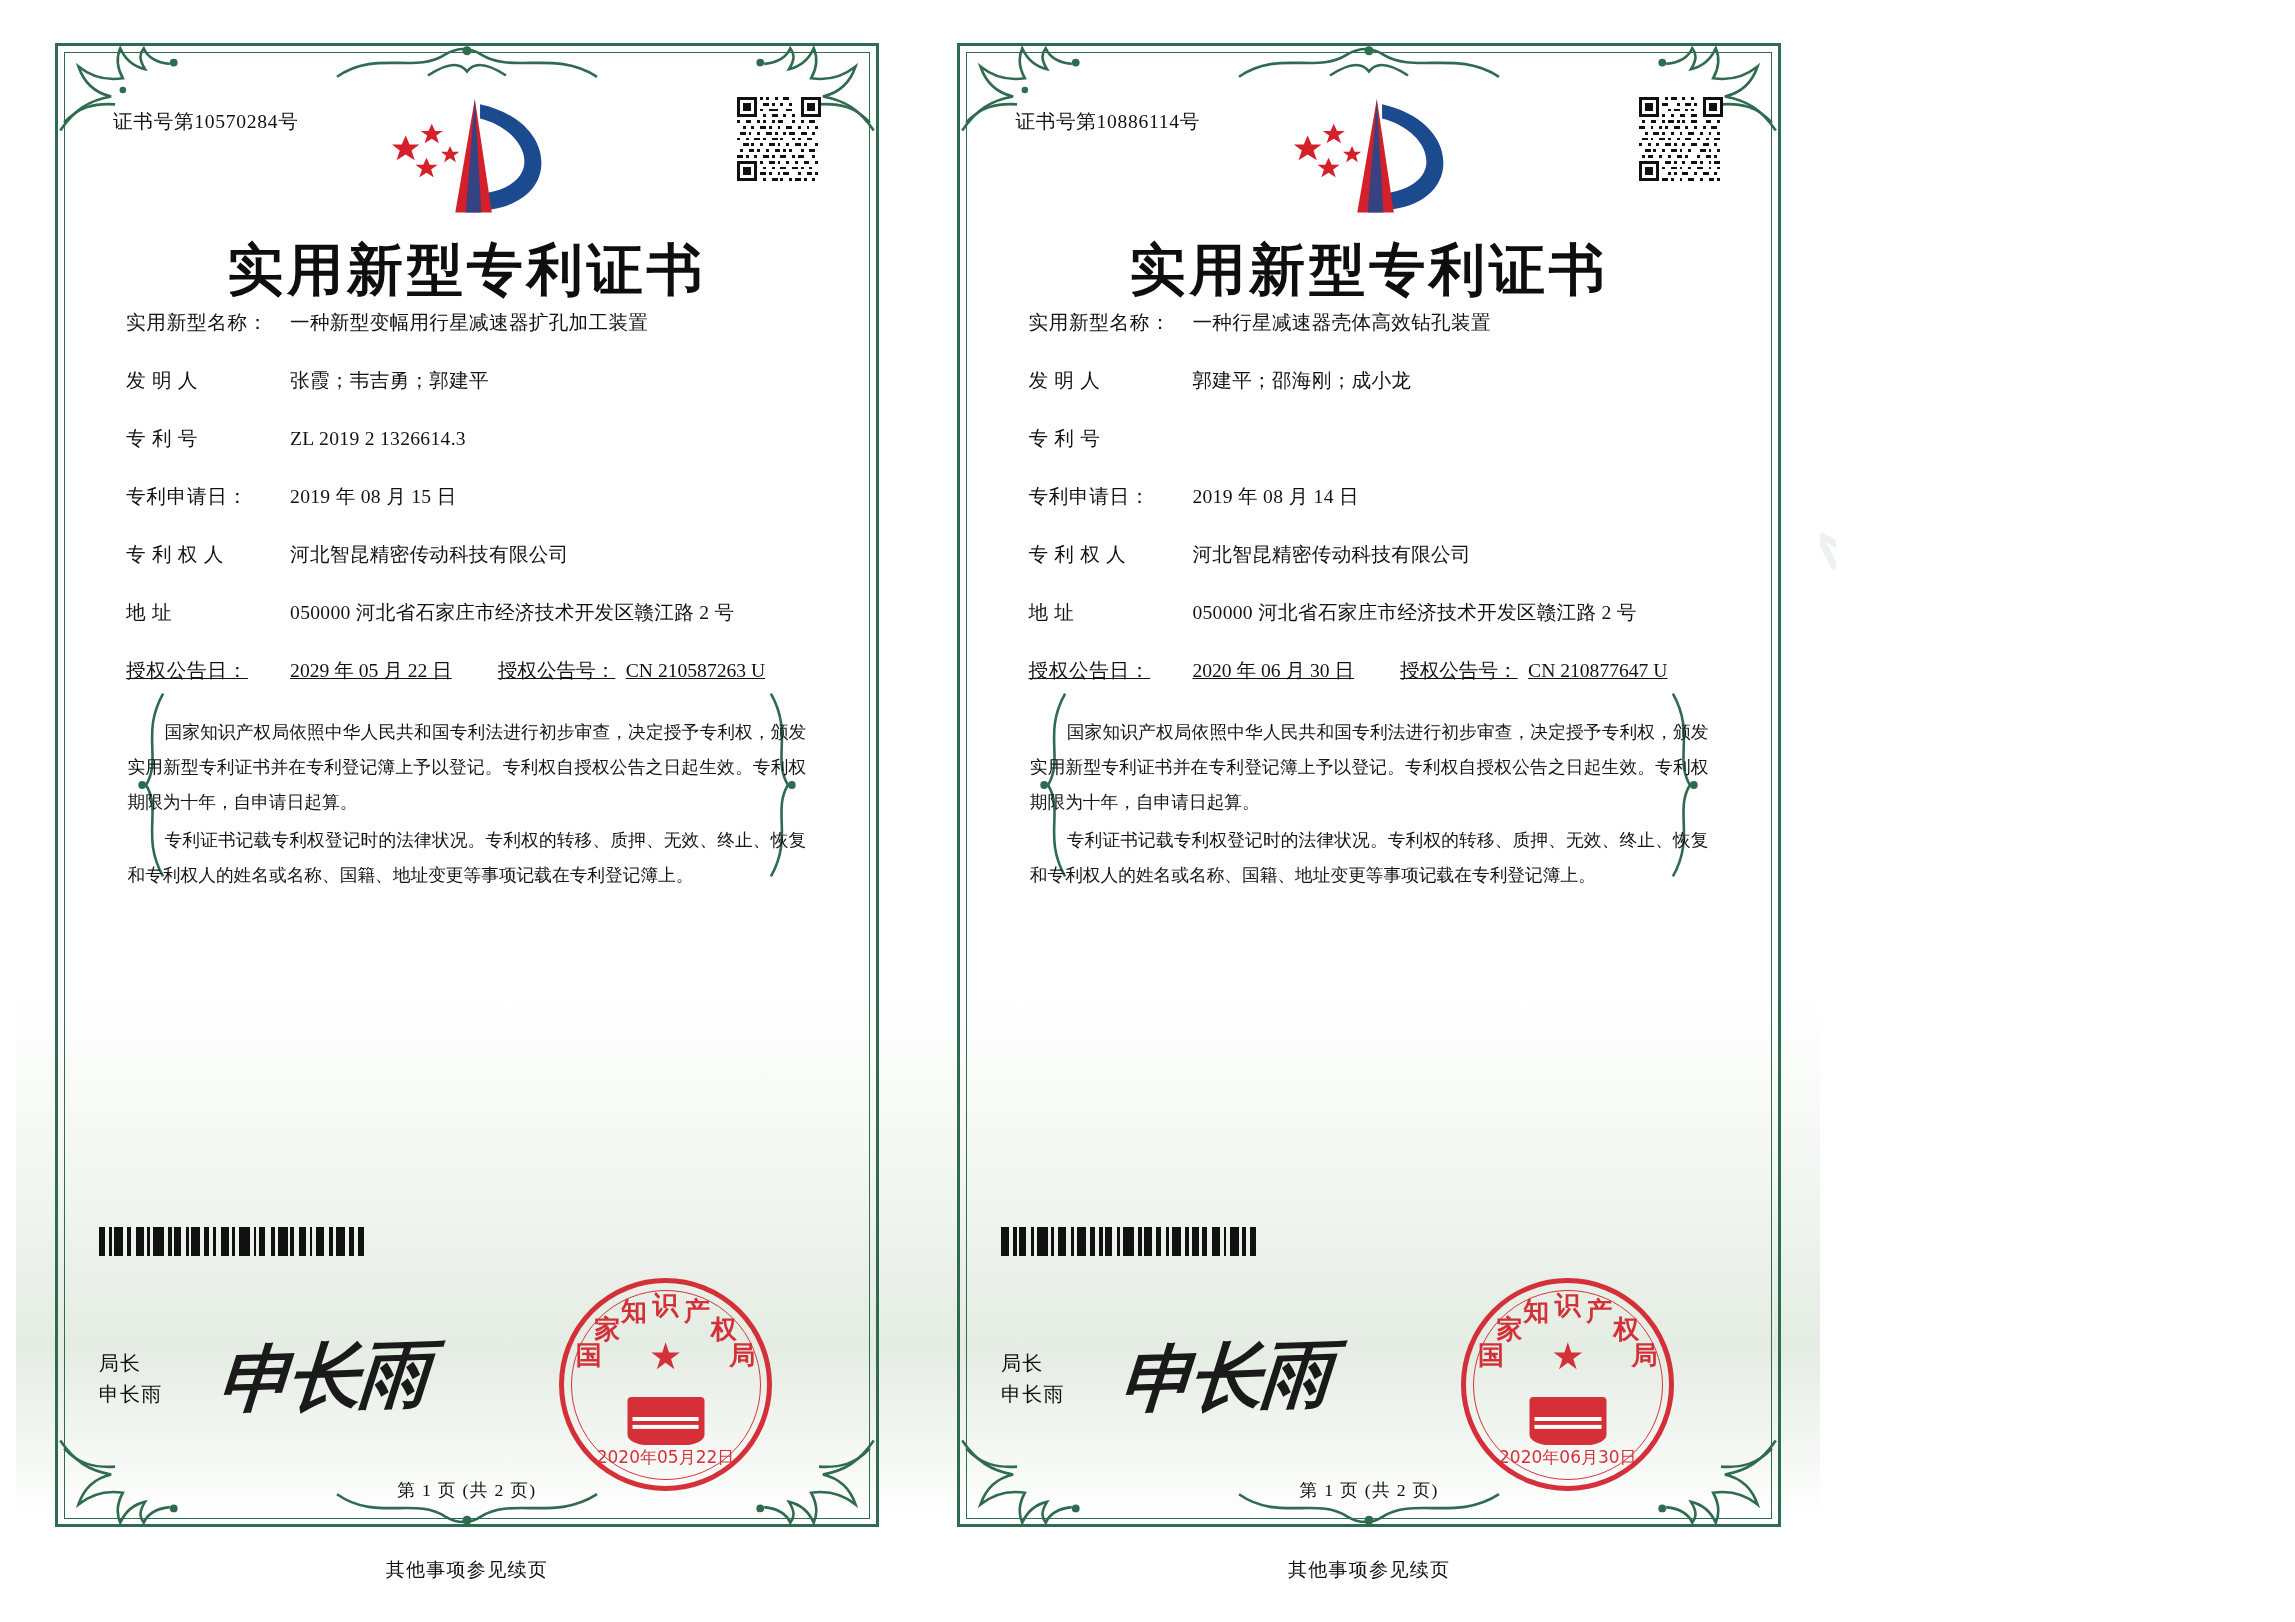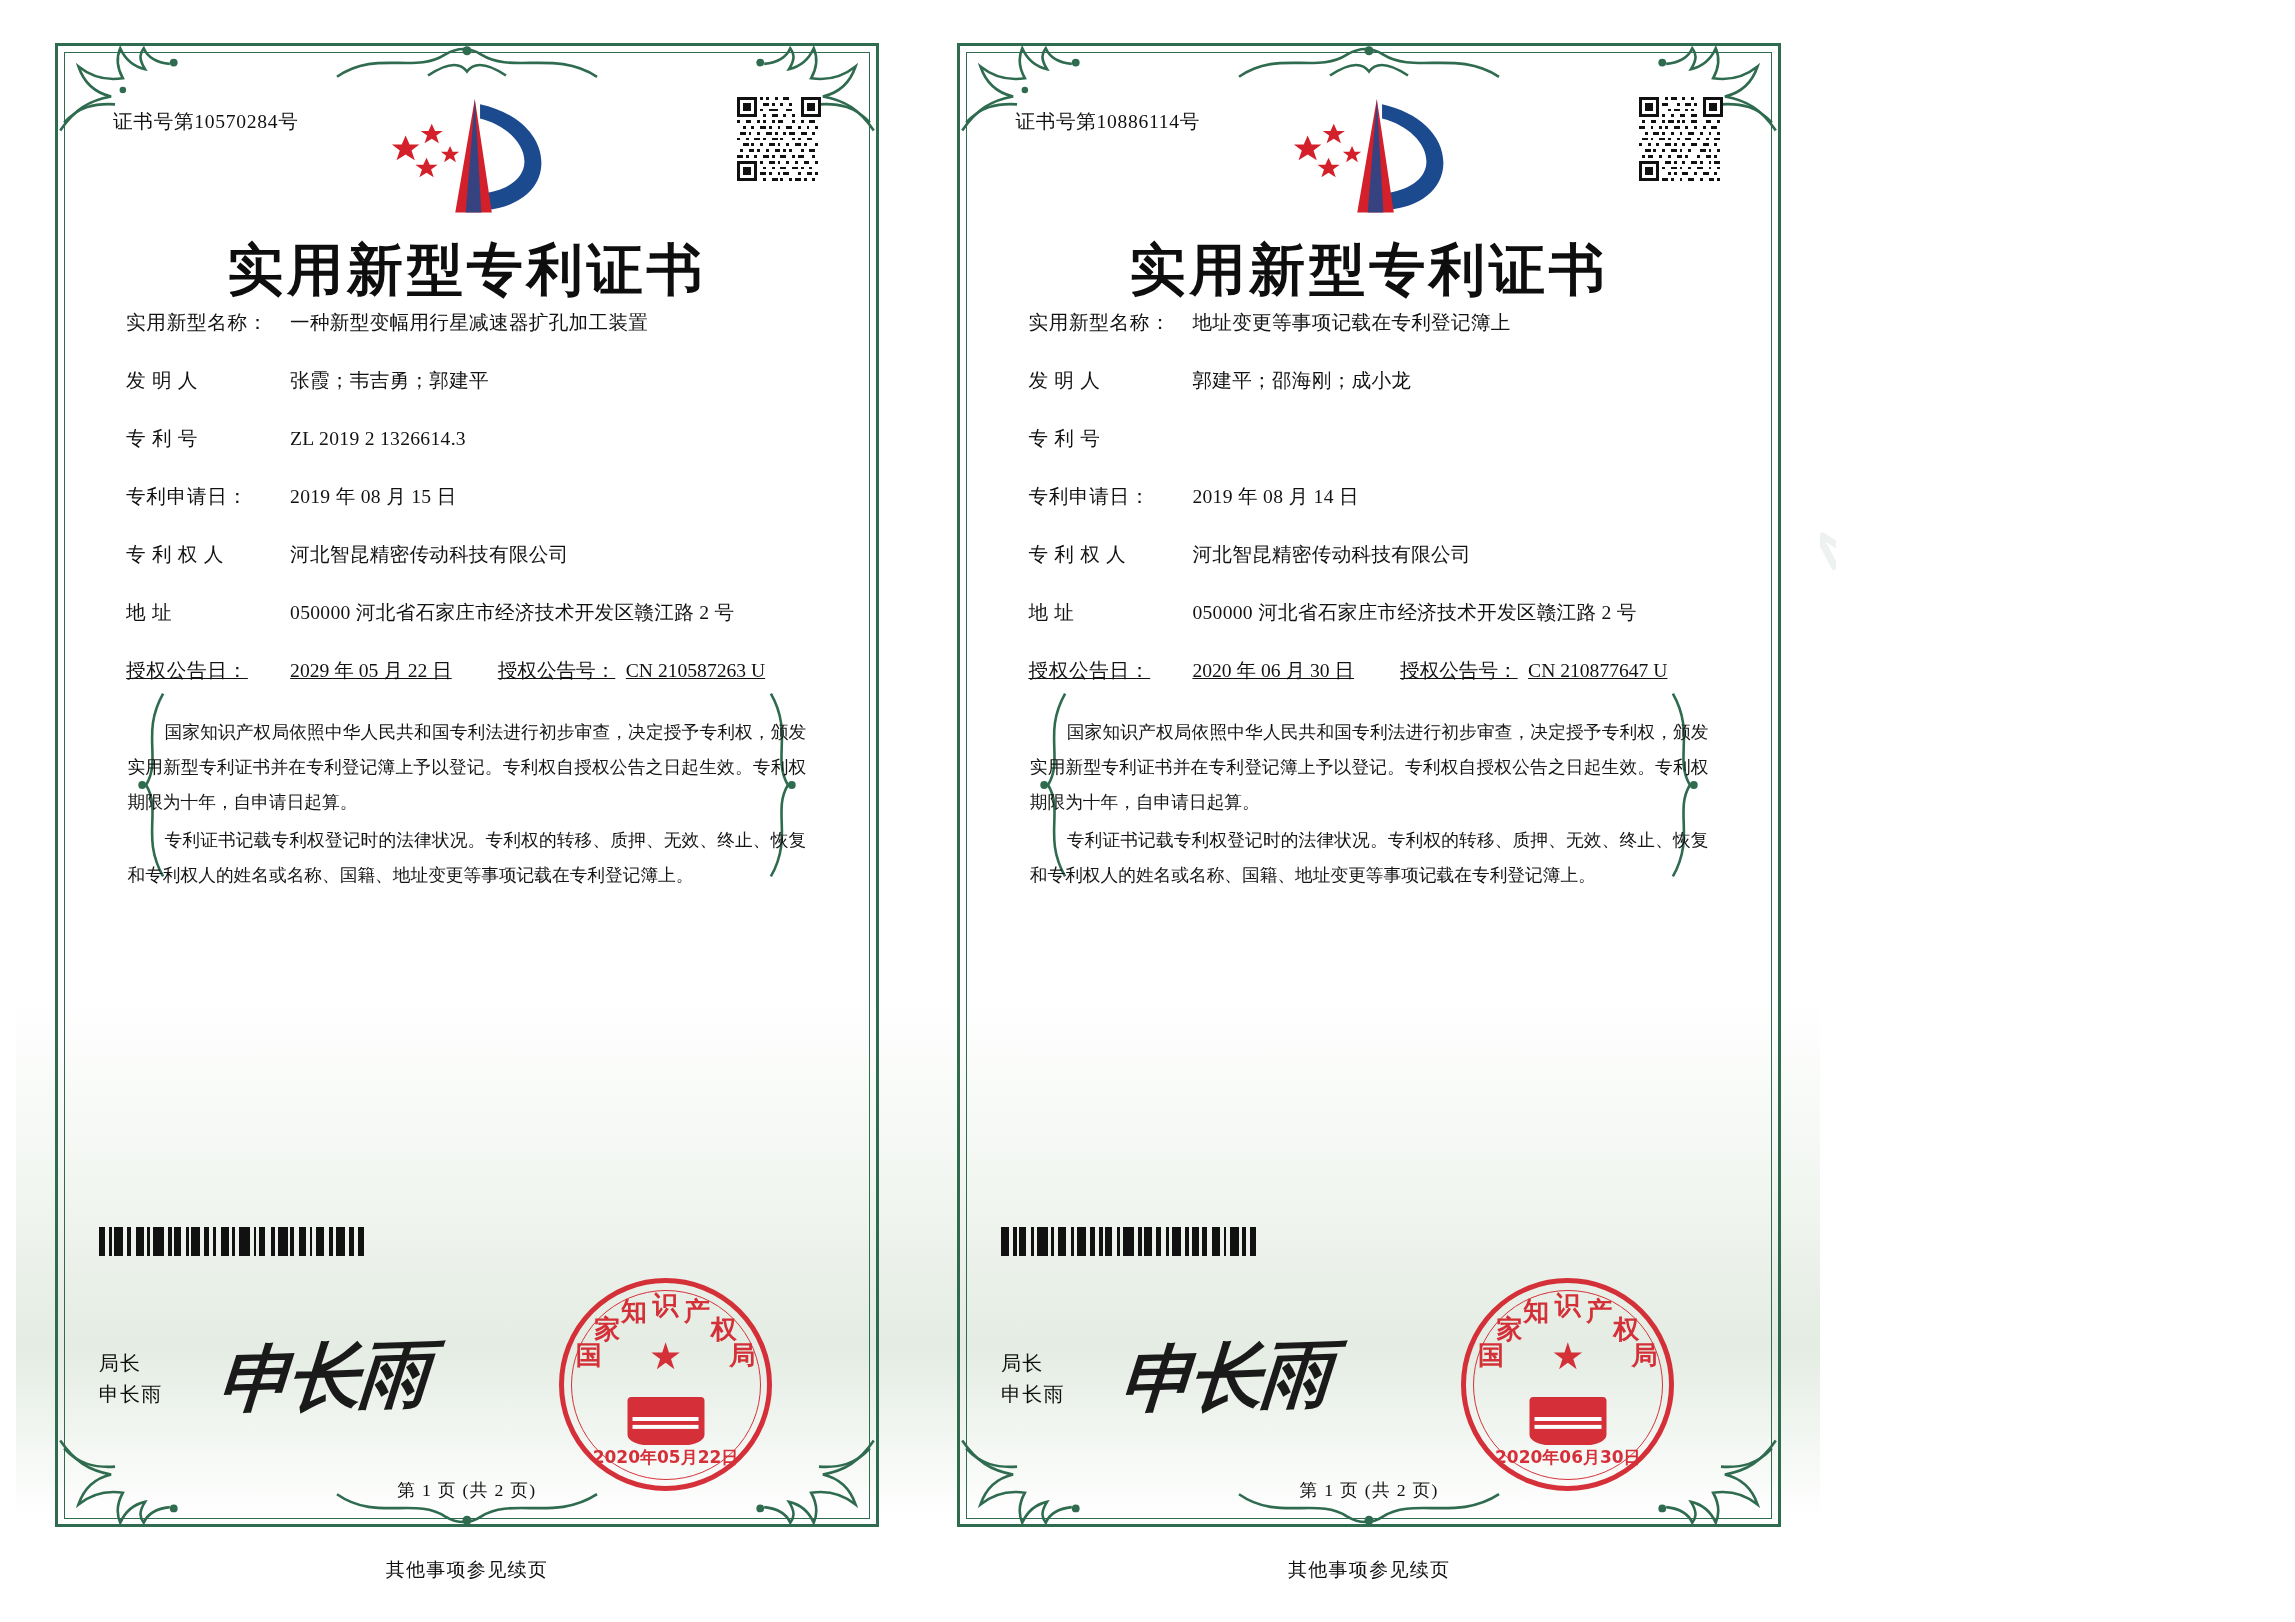--- a/index.html
+++ b/index.html
@@ -259,21 +259,21 @@
     height: 3.9px;
     background: #fff;
     box-shadow: 0 7.9px 0 #fff;
   }
   .seal-date {
     position: absolute;
     left: 50%;
     bottom: 17px;
     transform: translateX(-50%);
     font-size: 17px;
-    font-weight: bold;
+    font-weight: normal;
     color: #d3202a;
     white-space: nowrap;
     font-family: "DejaVu Sans", sans-serif;
   }
   .page-num {
     position: absolute;
     left: 0;
     right: 0;
     bottom: 22px;
     text-align: center;
@@ -884,21 +884,21 @@
               </g>
             </svg>
           </div>
         </div>
 
         <div class="title">实用新型专利证书</div>
 
         <div class="fields">
           <div class="frow">
             <span class="flabel">实用新型名称：</span>
-            <span class="fvalue">地址变更等事项记载在专利登记簿上</span>
+            <span class="fvalue">一种行星减速器壳体高效钻孔装置</span>
           </div>
           <div class="frow">
             <span class="flabel spaced">发 明 人</span>
             <span class="fvalue">郭建平；邵海刚；成小龙</span>
           </div>
           <div class="frow">
             <span class="flabel spaced">专 利 号</span>
           </div>
           <div class="frow">
             <span class="flabel">专利申请日：</span>

